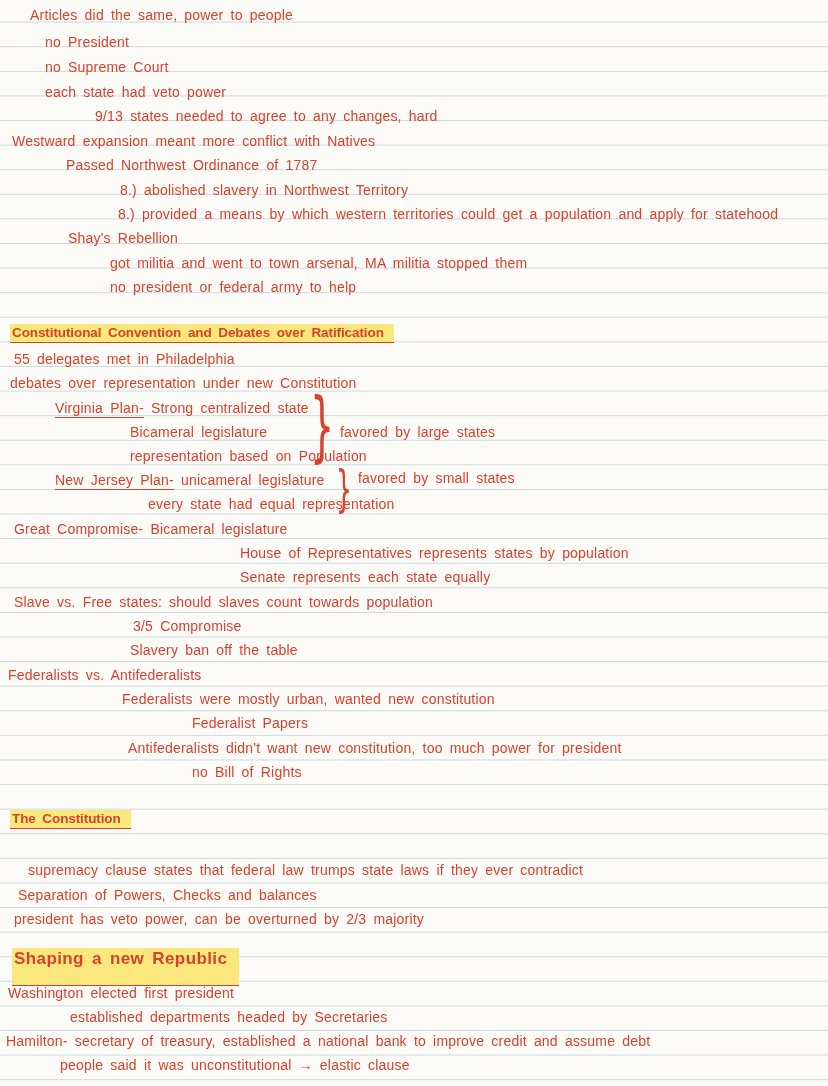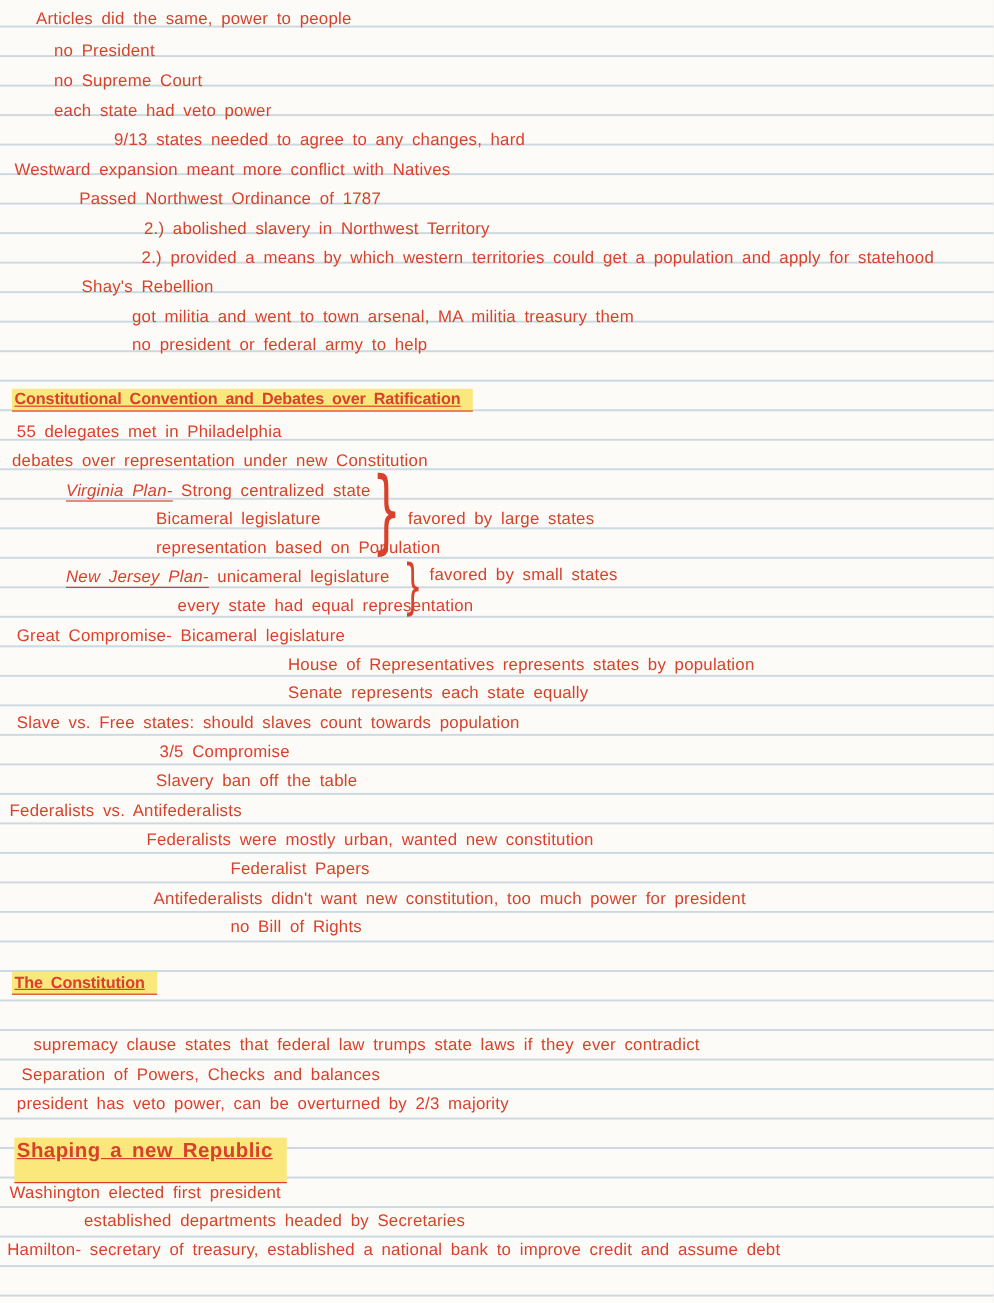--- a/index.html
+++ b/index.html
@@ -22,30 +22,28 @@
     position:absolute;
     height:18px;line-height:18px;
     font-size:14px;
     letter-spacing:.2px;word-spacing:3px;
     white-space:nowrap;
     color:var(--ink,#d9412c);
   }
   .u{
     border-bottom:1.5px solid var(--ink,#d9412c);
     padding-bottom:1px;
-    font-style:italic;
   }
   .hl{
     background:var(--highlight,#fbe87d);
     border-bottom:1.7px solid var(--ink,#d9412c);
     padding:1px 10px 2px 2px;
     font-weight:bold;
     font-size:13.5px;
     letter-spacing:-.1px;
-    text-decoration:underline;
   }
   .hl-big{
     font-size:17px;
     letter-spacing:.4px;
     padding:1px 12px 17px 2px;
   }
   .brace{
     position:absolute;
     font-family:"DejaVu Sans", sans-serif;
     font-weight:400;
@@ -61,24 +59,24 @@
 
 <div id="page">
 
   <div class="ln" style="left:30px;top:6px"><span>Articles did the same, power to people</span></div>
   <div class="ln" style="left:45px;top:33px"><span>no President</span></div>
   <div class="ln" style="left:45px;top:58px"><span>no Supreme Court</span></div>
   <div class="ln" style="left:45px;top:83px"><span>each state had veto power</span></div>
   <div class="ln" style="left:95px;top:107px"><span>9/13 states needed to agree to any changes, hard</span></div>
   <div class="ln" style="left:12px;top:132px"><span>Westward expansion meant more conflict with Natives</span></div>
   <div class="ln" style="left:66px;top:156px"><span>Passed Northwest Ordinance of 1787</span></div>
-  <div class="ln" style="left:120px;top:181px"><span>2.) abolished slavery in Northwest Territory</span></div>
-  <div class="ln" style="left:118px;top:205px"><span>2.) provided a means by which western territories could get a population and apply for statehood</span></div>
+  <div class="ln" style="left:120px;top:181px"><span>8.) abolished slavery in Northwest Territory</span></div>
+  <div class="ln" style="left:118px;top:205px"><span>8.) provided a means by which western territories could get a population and apply for statehood</span></div>
   <div class="ln" style="left:68px;top:229px"><span>Shay's Rebellion</span></div>
-  <div class="ln" style="left:110px;top:254px"><span>got militia and went to town arsenal, MA militia treasury them</span></div>
+  <div class="ln" style="left:110px;top:254px"><span>got militia and went to town arsenal, MA militia stopped them</span></div>
   <div class="ln" style="left:110px;top:278px"><span>no president or federal army to help</span></div>
 
   <div class="ln" style="left:10px;top:323px"><span class="hl">Constitutional Convention and Debates over Ratification</span></div>
   <div class="ln" style="left:14px;top:350px"><span>55 delegates met in Philadelphia</span></div>
   <div class="ln" style="left:10px;top:374px"><span>debates over representation under new Constitution</span></div>
   <div class="ln" style="left:55px;top:399px"><span class="u">Virginia Plan-</span><span> Strong centralized state</span></div>
   <div class="ln" style="left:130px;top:423px"><span>Bicameral legislature</span></div>
   <div class="ln" style="left:55px;top:471px"><span class="u">New Jersey Plan-</span><span> unicameral legislature</span></div>
   <div class="ln" style="left:130px;top:447px"><span>representation based on Population</span></div>
   <div class="ln" style="left:148px;top:495px"><span>every state had equal representation</span></div>
@@ -101,14 +99,15 @@
 
   <div class="ln" style="left:10px;top:809px"><span class="hl">The Constitution</span></div>
   <div class="ln" style="left:28px;top:861px"><span>supremacy clause states that federal law trumps state laws if they ever contradict</span></div>
   <div class="ln" style="left:18px;top:886px"><span>Separation of Powers, Checks and balances</span></div>
   <div class="ln" style="left:14px;top:910px"><span>president has veto power, can be overturned by 2/3 majority</span></div>
 
   <div class="ln" style="left:12px;top:950px"><span class="hl hl-big">Shaping a new Republic</span></div>
   <div class="ln" style="left:70px;top:1008px"><span>established departments headed by Secretaries</span></div>
   <div class="ln" style="left:8px;top:984px"><span>Washington elected first president</span></div>
   <div class="ln" style="left:6px;top:1032px"><span>Hamilton- secretary of treasury, established a national bank to improve credit and assume debt</span></div>
+  <div class="ln" style="left:60px;top:1056px"><span>people said it was unconstitutional → elastic clause</span></div>
 
 </div>
 
 </body></html>

